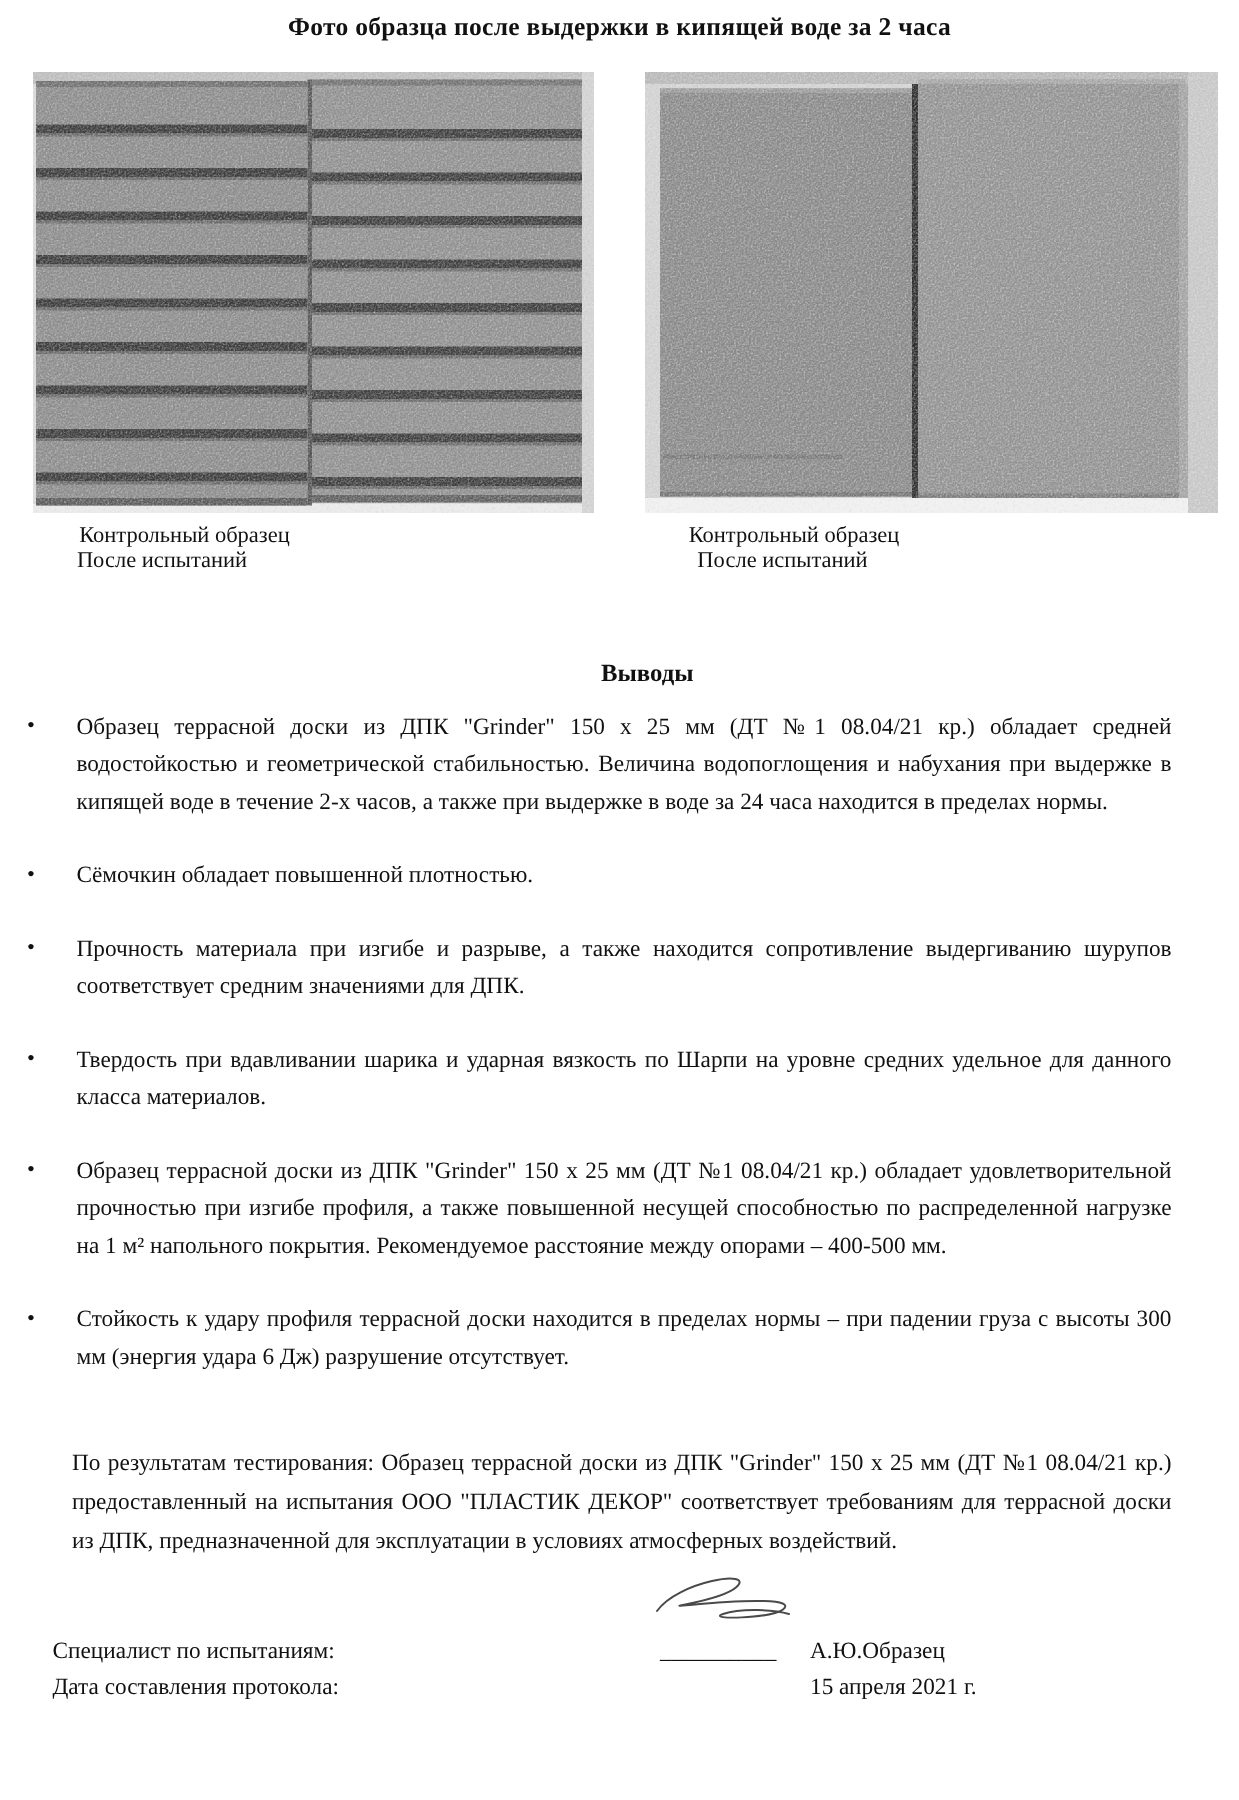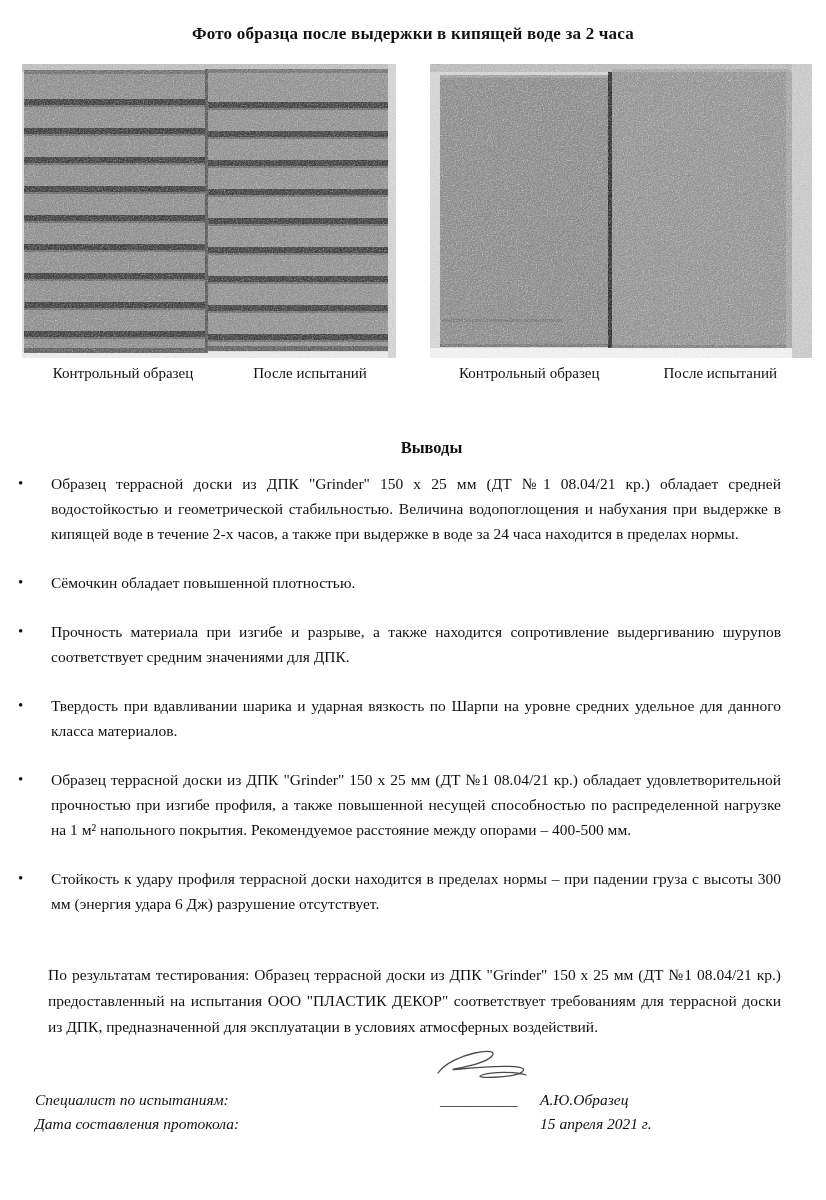--- a/index.html
+++ b/index.html
@@ -6,37 +6,38 @@
   .page {
     position: relative;
     width: 826px;
     height: 1200px;
     background: #ffffff;
     overflow: hidden;
     font-family: "Liberation Serif", "DejaVu Serif", serif;
     color: #111111;
   }
   .doc-title {
-    padding-top: 24px;
+    padding-top: 8px;
     text-align: center;
     font-size: 17px;
     font-weight: bold;
     letter-spacing: 0.2px;
   }
   .photos-row {
     display: flex;
     justify-content: space-between;
     margin: 20px 14px 0 22px;
   }
   .figure { margin: 0; }
   .photo-canvas { display: block; }
   .captions {
     display: flex;
     margin-top: 7px;
     font-size: 15px;
+    flex-direction: column;
   }
   .captions .cap { text-align: center; }
   .fig-left .cap-a  { width: 54%; }
   .fig-left .cap-b  { width: 46%; }
   .fig-right .cap-a { width: 52%; }
   .fig-right .cap-b { width: 48%; }
   .section-heading {
     margin-top: 56px;
     text-align: center;
     font-size: 16.5px;
@@ -68,21 +69,20 @@
     margin: 46px 45px 0 48px;
     font-size: 15.5px;
     line-height: 26px;
     text-align: justify;
   }
   .summary-lead { }
   .signature-block {
     position: relative;
     margin: 48px 45px 0 35px;
     font-size: 15.5px;
-    font-style: italic;
   }
   .sig-scribble {
     position: absolute;
     left: 393px;
     top: -44px;
   }
   .sig-row { display: flex; line-height: 24px; }
   .sig-label { flex: 0 0 405px; }
   .sig-underline {
     flex: 0 0 100px;

